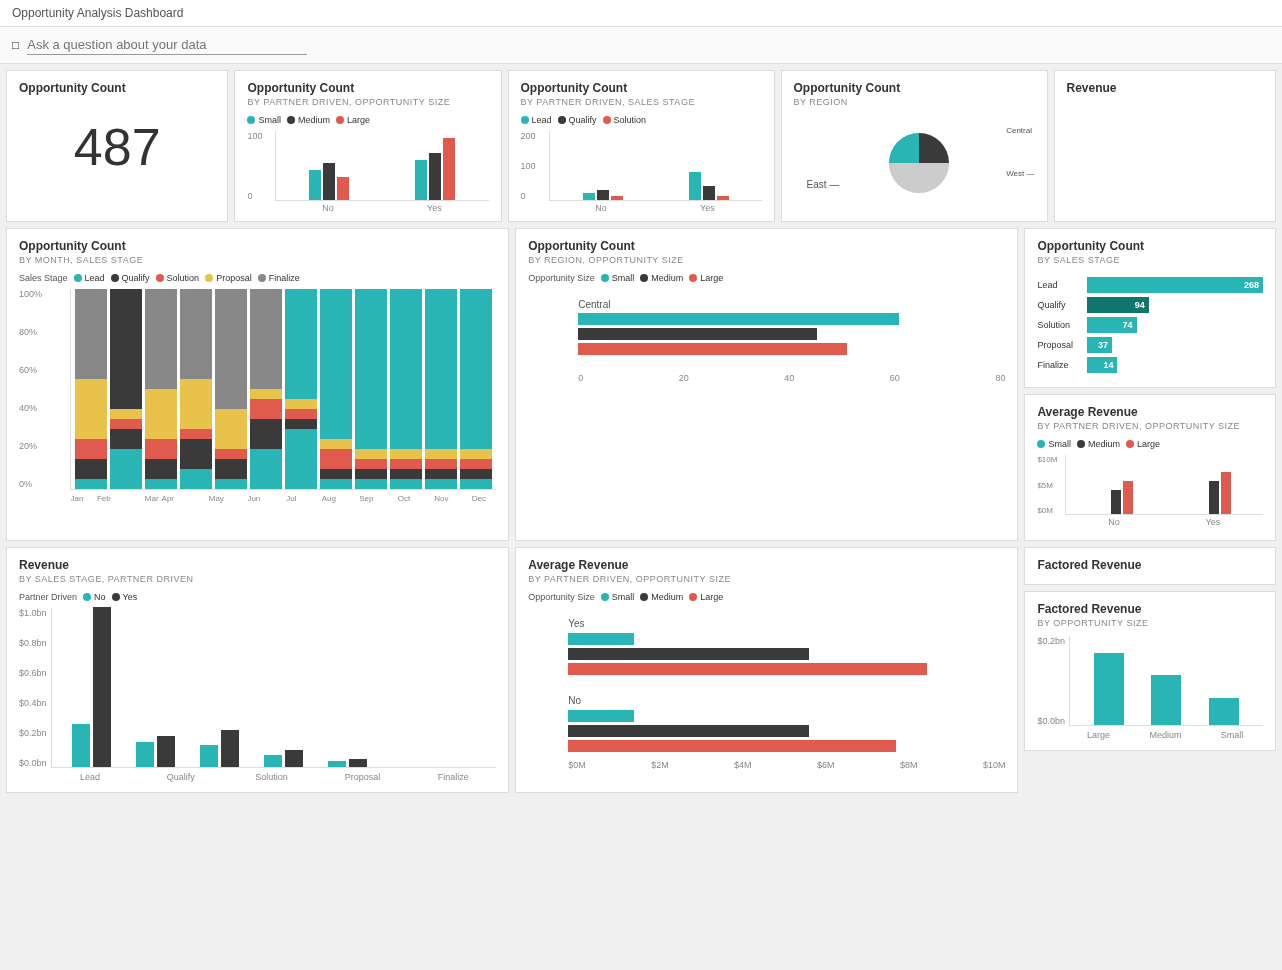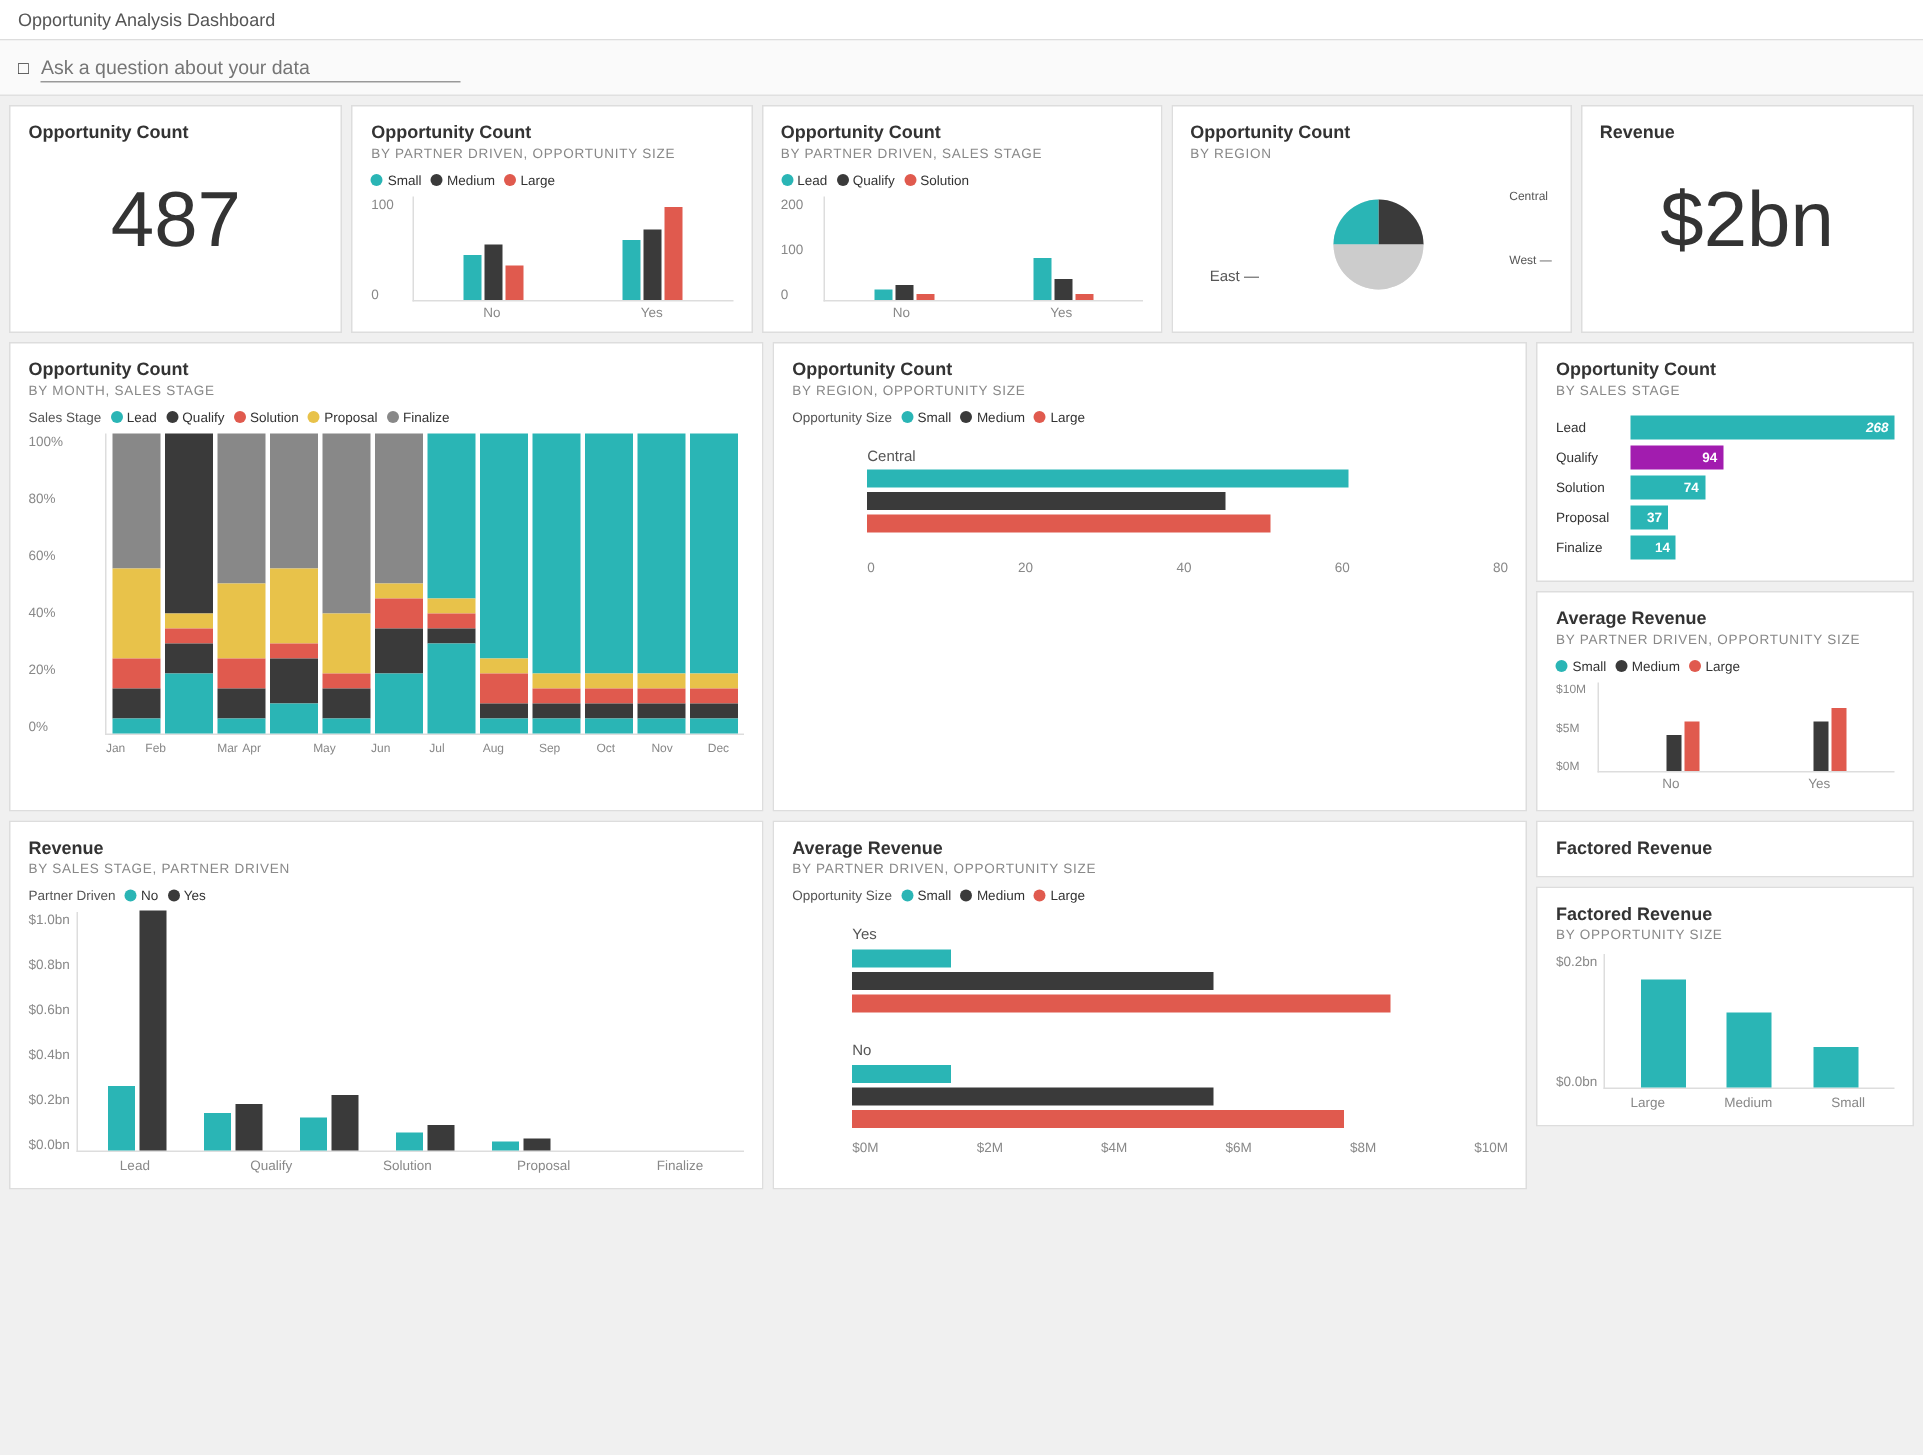--- a/index.html
+++ b/index.html
@@ -164,21 +164,20 @@
         <div style="position:absolute;right:0;top:10px;font-size:8px;color:#555;line-height:1.6;">
           <div>Central</div>
           <div style="margin-top:30px;">West —</div>
         </div>
         <div style="position:absolute;left:13px;bottom:15px;font-size:10px;color:#555;">East —</div>
       </div>
     </div>
 
     <div class="card">
       <div class="card-title">Revenue</div>
-      <div class="big-number">$2bn</div>
     </div>
   </div>
 
   <div class="row2">
 
     <div class="card">
       <div class="card-title">Opportunity Count</div>
       <div class="card-subtitle">BY MONTH, SALES STAGE</div>
       <div class="legend">
         <span class="legend-item">
@@ -376,31 +375,31 @@
 
     <div style="display:flex;flex-direction:column;gap:6px;">
 
       <div class="card">
         <div class="card-title">Opportunity Count</div>
         <div class="card-subtitle">BY SALES STAGE</div>
         <div style="padding:4px 0;">
 
           <div class="ss-row" style="margin-bottom:4px;display:flex;align-items:center;">
             <div style="width:50px;font-size:9px;color:#333;">Lead</div>
-            <div style="flex:1;position:relative;height:16px;font-style:italic;">
+            <div style="flex:1;position:relative;height:16px;">
               <div style="width:100%;height:16px;background:#2ab5b5;position:relative;">
                 <span style="position:absolute;right:4px;top:50%;transform:translateY(-50%);font-size:9px;color:#fff;font-weight:600;">268</span>
               </div>
             </div>
           </div>
 
           <div style="display:flex;align-items:center;margin-bottom:4px;">
             <div style="width:50px;font-size:9px;color:#333;">Qualify</div>
             <div style="flex:1;position:relative;height:16px;">
-              <div style="width:35%;height:16px;background:#a21caf;position:relative;">
+              <div style="width:35%;height:16px;background:#0f766e;position:relative;">
                 <span style="position:absolute;right:4px;top:50%;transform:translateY(-50%);font-size:9px;color:#fff;font-weight:600;">94</span>
               </div>
             </div>
           </div>
 
           <div style="display:flex;align-items:center;margin-bottom:4px;">
             <div style="width:50px;font-size:9px;color:#333;">Solution</div>
             <div style="flex:1;position:relative;height:16px;">
               <div style="width:28%;height:16px;background:#2ab5b5;position:relative;">
                 <span style="position:absolute;right:4px;top:50%;transform:translateY(-50%);font-size:9px;color:#fff;font-weight:600;">74</span>

